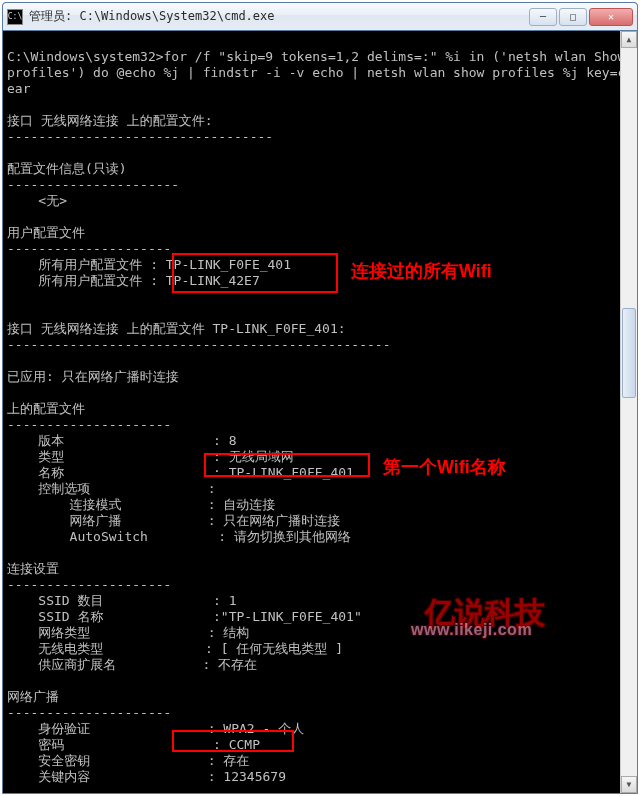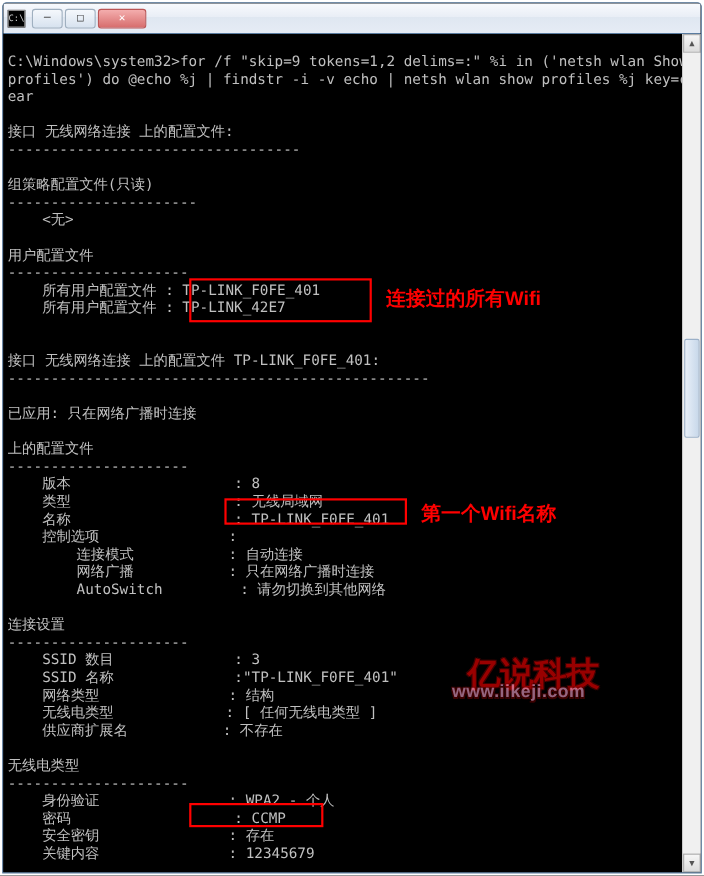--- a/index.html
+++ b/index.html
@@ -124,36 +124,37 @@
   }
 </style>
 </head>
 <body>
 
 <div class="window">
   <div class="titlebar">
     <div class="icon">
         <span>C:\</span>
       </div>
+    <div class="title">管理员: C:\Windows\System32\cmd.exe</div>
     <div class="winbtns">
       <div class="winbtn">─</div>
       <div class="winbtn">□</div>
       <div class="winbtn close">✕</div>
     </div>
   </div>
 
   <div class="console">
 <span>C:\Windows\system32&gt;for /f "skip=9 tokens=1,2 delims=:" %i in ('netsh wlan Show</span>
 <span>profiles') do @echo %j | findstr -i -v echo | netsh wlan show profiles %j key=cl</span>
 <span>ear</span>
 
 <span>接口 无线网络连接 上的配置文件:</span>
 <span>----------------------------------</span>
 
-<span>组策略配置文件(只读)</span>
+<span>配置文件信息(只读)</span>
 <span>----------------------</span>
 <span>    &lt;无&gt;</span>
 
 <span>用户配置文件</span>
 <span>---------------------</span>
 <span>    所有用户配置文件 : TP-LINK_F0FE_401</span>
 <span>    所有用户配置文件 : TP-LINK_42E7</span>
 
 
 <span>接口 无线网络连接 上的配置文件 TP-LINK_F0FE_401:</span>
@@ -166,27 +167,27 @@
 <span>    版本                   : 8</span>
 <span>    类型                   : 无线局域网</span>
 <span>    名称                   : TP-LINK_F0FE_401</span>
 <span>    控制选项               :</span>
 <span>        连接模式           : 自动连接</span>
 <span>        网络广播           : 只在网络广播时连接</span>
 <span>        AutoSwitch         : 请勿切换到其他网络</span>
 
 <span>连接设置</span>
 <span>---------------------</span>
-<span>    SSID 数目              : 3</span>
+<span>    SSID 数目              : 1</span>
 <span>    SSID 名称              :"TP-LINK_F0FE_401"</span>
 <span>    网络类型               : 结构</span>
 <span>    无线电类型             : [ 任何无线电类型 ]</span>
 <span>    供应商扩展名           : 不存在</span>
 
-<span>无线电类型</span>
+<span>网络广播</span>
 <span>---------------------</span>
 <span>    身份验证               : WPA2 - 个人</span>
 <span>    密码                   : CCMP</span>
 <span>    安全密钥               : 存在</span>
 <span>    关键内容               : 12345679</span>
 
 
 
 
 </div>

